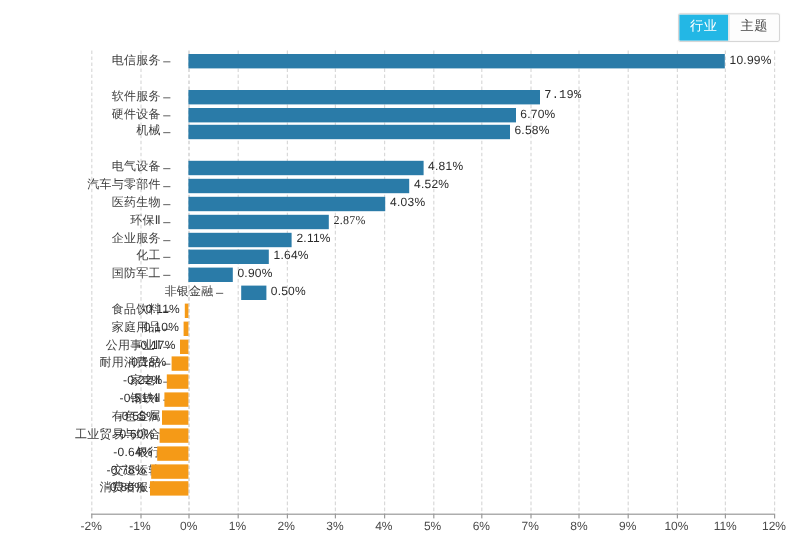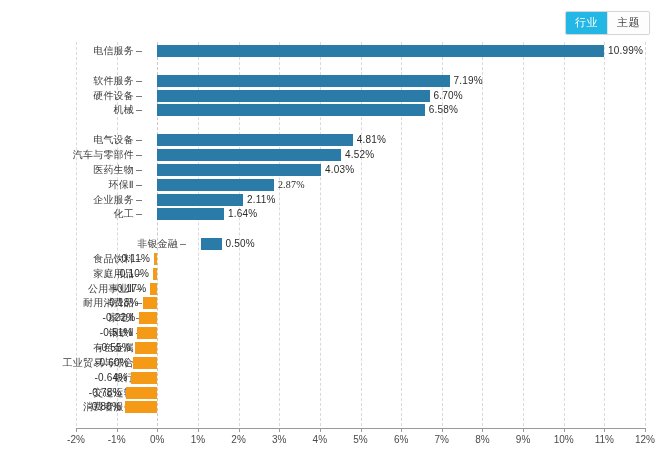--- a/index.html
+++ b/index.html
@@ -165,21 +165,21 @@
       <div class="row" style="top: 6px;">
         <div class="cat-label" style="right: 524px;">电信服务</div>
         <div class="tickmark" style="left: 136px;"></div>
         <div class="bar pos" style="left: 157.286px; width: 446.665px;"></div>
         <div class="val-label" style="left: 607.951px;">10.99%</div>
       </div>
       <div class="row" style="top: 35.7px;">
         <div class="cat-label" style="right: 524px;">软件服务</div>
         <div class="tickmark" style="left: 136px;"></div>
         <div class="bar pos" style="left: 157.286px; width: 292.222px;"></div>
-        <div class="val-label" style="left: 453.508px;">7.19%</div>
+        <div class="val-label" style="left: 453.508px; font-family: Liberation Mono, monospace;">7.19%</div>
       </div>
       <div class="row" style="top: 50.55px;">
         <div class="cat-label" style="right: 524px;">硬件设备</div>
         <div class="tickmark" style="left: 136px;"></div>
         <div class="bar pos" style="left: 157.286px; width: 272.307px;"></div>
         <div class="val-label" style="left: 433.593px;">6.70%</div>
       </div>
       <div class="row" style="top: 65.4px;">
         <div class="cat-label" style="right: 524px;">机械</div>
         <div class="tickmark" style="left: 136px;"></div>
@@ -214,20 +214,26 @@
         <div class="cat-label" style="right: 524px;">企业服务</div>
         <div class="tickmark" style="left: 136px;"></div>
         <div class="bar pos" style="left: 157.286px; width: 85.7564px;"></div>
         <div class="val-label" style="left: 247.042px;">2.11%</div>
       </div>
       <div class="row" style="top: 169.35px;">
         <div class="cat-label" style="right: 524px;">化工</div>
         <div class="tickmark" style="left: 136px;"></div>
         <div class="bar pos" style="left: 157.286px; width: 66.6543px;"></div>
         <div class="val-label" style="left: 227.94px;">1.64%</div>
+      </div>
+      <div class="row" style="top: 184.2px;">
+        <div class="cat-label" style="right: 524px;">国防军工</div>
+        <div class="tickmark" style="left: 136px;"></div>
+        <div class="bar pos" style="left: 157.286px; width: 36.5786px;"></div>
+        <div class="val-label" style="left: 197.864px;">0.90%</div>
       </div>
       <div class="row" style="top: 199.05px; margin-left: 44px;">
         <div class="cat-label" style="right: 524px;">非银金融</div>
         <div class="tickmark" style="left: 136px;"></div>
         <div class="bar pos" style="left: 157.286px; width: 20.3214px;"></div>
         <div class="val-label" style="left: 181.607px;">0.50%</div>
       </div>
       <div class="row" style="top: 213.9px;">
         <div class="cat-label" style="right: 524px;">食品饮料</div>
         <div class="tickmark" style="left: 136px;"></div>

